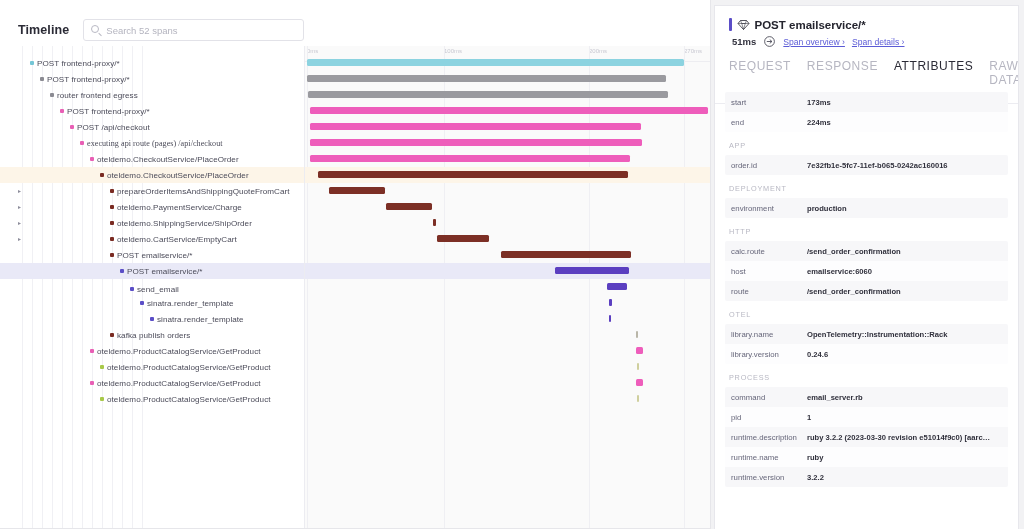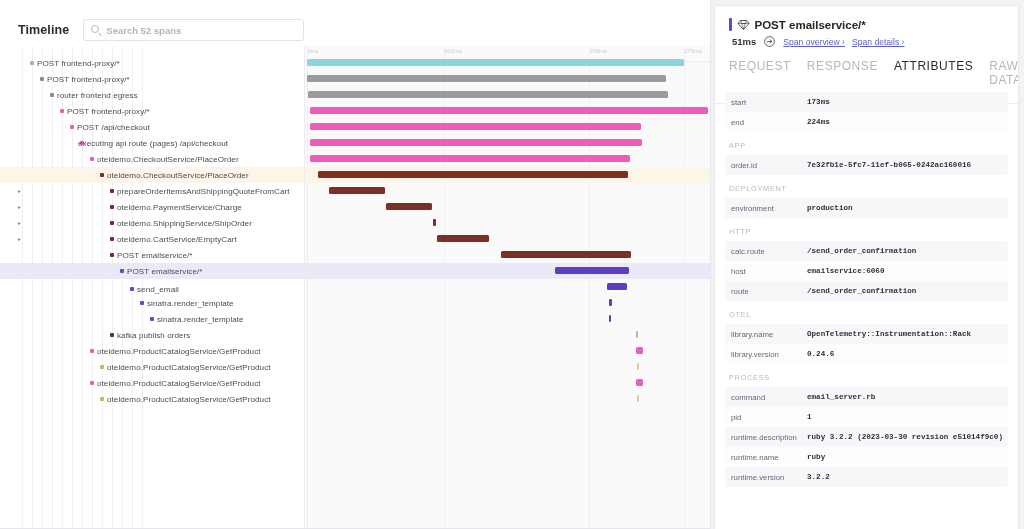--- a/index.html
+++ b/index.html
@@ -44,21 +44,20 @@
   .search-box {
     position: relative;
     flex: 0 0 221px;
     height: 22px;
     border: 1px solid #e2e2e8;
     border-radius: 3px;
     background: #fff;
     display: flex;
     align-items: center;
     padding-left: 22px;
-    font-weight: bold;
   }
   .search-box .mag {
     position: absolute;
     left: 7px; top: 5px;
     width: 8px; height: 8px;
     border: 1.2px solid #b9b9c4;
     border-radius: 50%;
   }
   .search-box .mag::after {
     content: "";
@@ -252,21 +251,21 @@
     width: 82px;
     flex: none;
     padding-left: 6px;
     font-size: 7.8px;
     color: #66667a;
     white-space: nowrap;
     overflow: hidden;
   }
   .attr-val {
     font-size: 7.6px;
-    font-family: Liberation Mono, monospace;
+    font-family: Liberation Sans, sans-serif;
     font-weight: bold;
     color: #30303c;
     white-space: nowrap;
     overflow: hidden;
     padding-right: 6px;
   }
 </style>
 </head>
 <body>
 
@@ -390,21 +389,21 @@
           <div class="row" style="top: 57px;">
             <span class="dot" style="left: 60px; background: rgb(232, 95, 181);"></span>
             <span class="label" style="left: 67px;">POST frontend-proxy/*</span>
           </div>
           <div class="row" style="top: 73px;">
             <span class="dot" style="left: 70px; background: rgb(232, 95, 181);"></span>
             <span class="label" style="left: 77px;">POST /api/checkout</span>
           </div>
           <div class="row" style="top: 89px;">
             <span class="dot" style="left: 80px; background: rgb(232, 95, 181);"></span>
-            <span class="label" style="left: 78px;">executing api route (pages) /api/checkout</span>
+            <span class="label" style="left: 87px; font-family: Liberation Serif, serif;">executing api route (pages) /api/checkout</span>
           </div>
           <div class="row" style="top: 105px;">
             <span class="dot" style="left: 90px; background: rgb(232, 95, 181);"></span>
             <span class="label" style="left: 97px;">oteldemo.CheckoutService/PlaceOrder</span>
           </div>
           <div class="row hl-amber" style="top: 121px;">
             <span class="dot" style="left: 100px; background: rgb(122, 43, 34);"></span>
             <span class="label" style="left: 107px;">oteldemo.CheckoutService/PlaceOrder</span>
           </div>
           <div class="row" style="top: 137px;">

